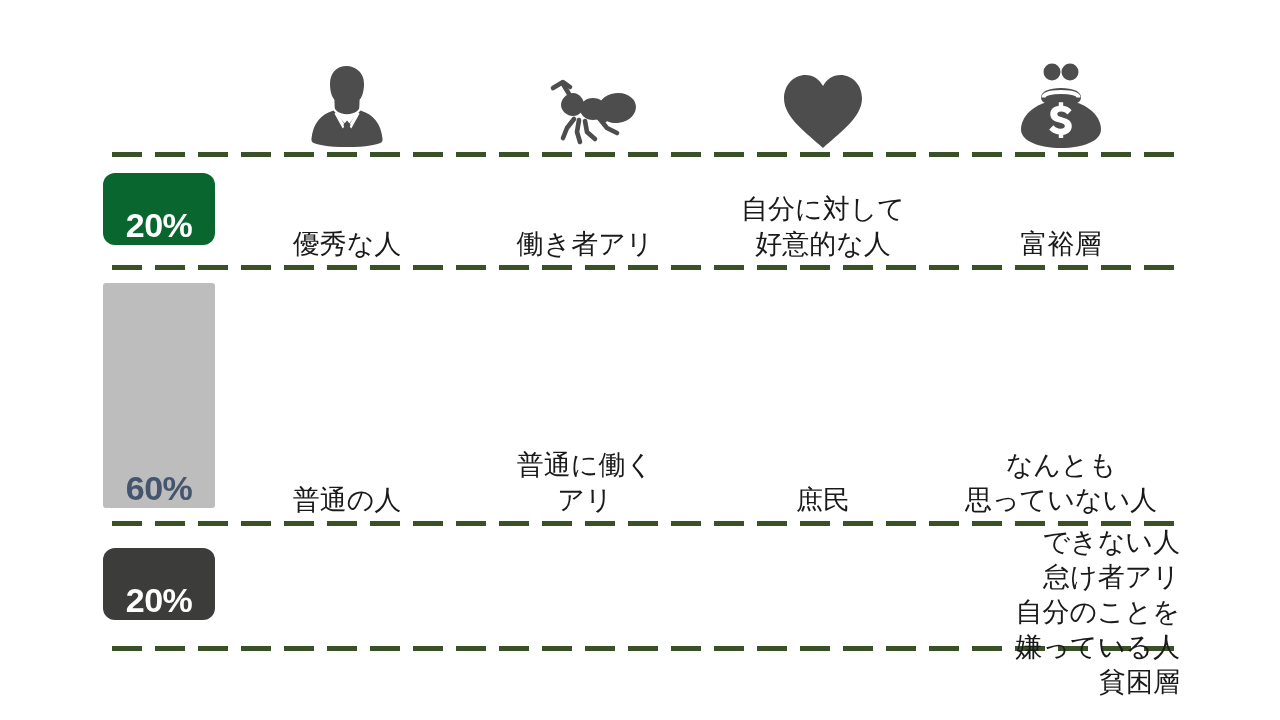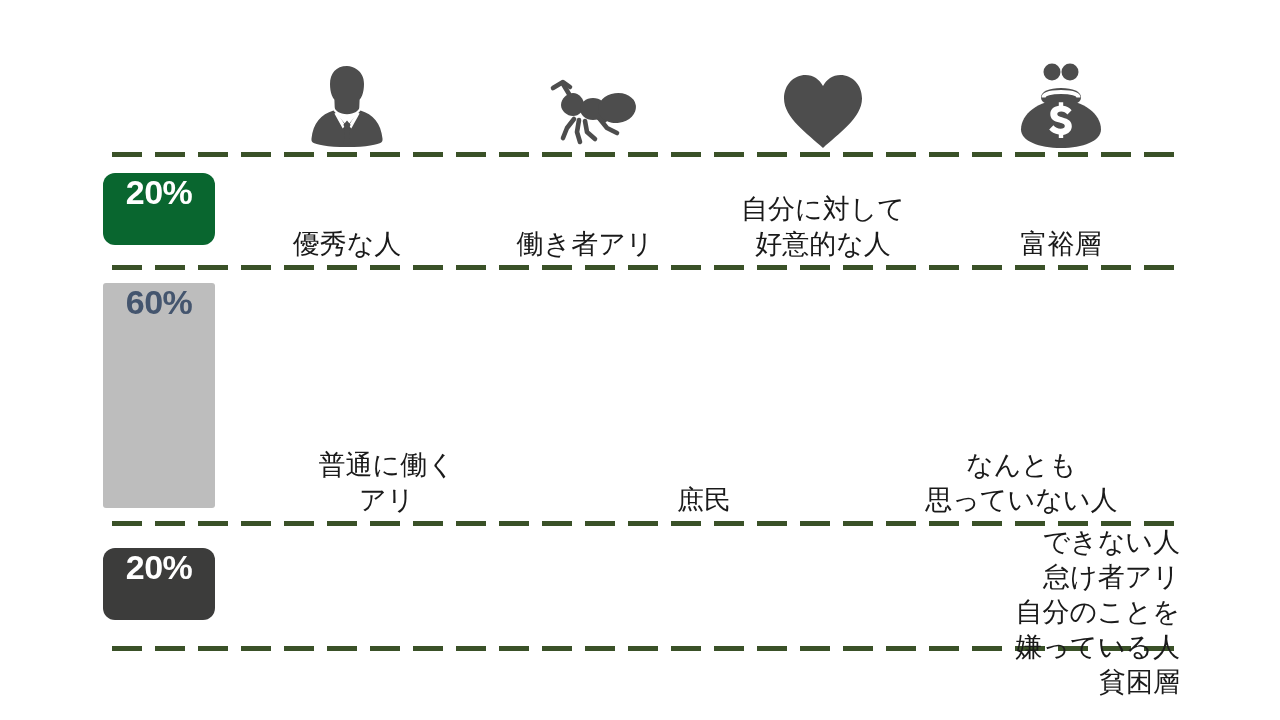--- a/index.html
+++ b/index.html
@@ -54,21 +54,21 @@
     justify-content: center;
   }
   .icon-cell svg { display: block; }
 
   
   .badge {
     position: absolute;
     left: 103px;
     width: 112px;
     display: flex;
-    align-items: flex-start;
+    align-items: flex-end;
     justify-content: center;
     font-size: 34px;
     font-weight: bold;
     letter-spacing: -0.5px;
     box-sizing: border-box;
   }
   .badge-top {
     top: 173px;
     height: 72px;
     border-radius: 12px;
@@ -206,20 +206,21 @@
 
   <div class="text-row row-1">
     <div class="cell">優秀な人</div>
     <div class="cell">働き者アリ</div>
     <div class="cell">自分に対して
 好意的な人</div>
     <div class="cell">富裕層</div>
   </div>
 
   <div class="text-row row-2">
+    <div class="cell">普通の人</div>
     <div class="cell">普通に働く
 アリ</div>
     <div class="cell">庶民</div>
     <div class="cell">なんとも
 思っていない人</div>
   </div>
 
   <div class="text-row row-3">
     <div class="cell">できない人</div>
     <div class="cell">怠け者アリ</div>

